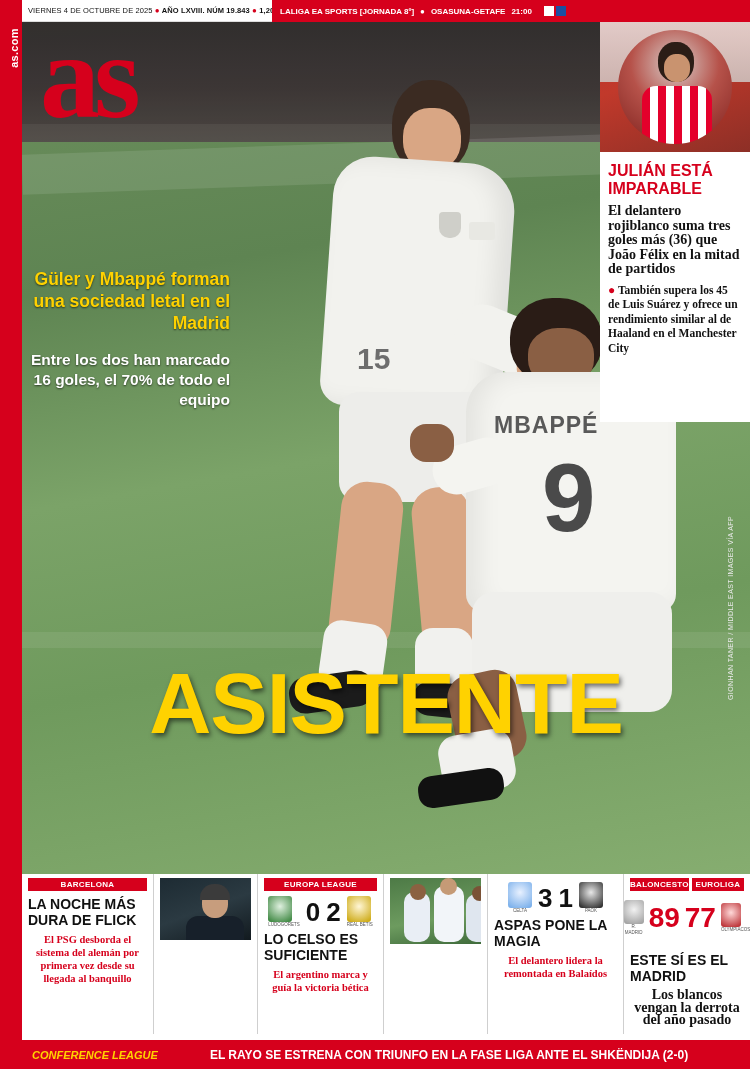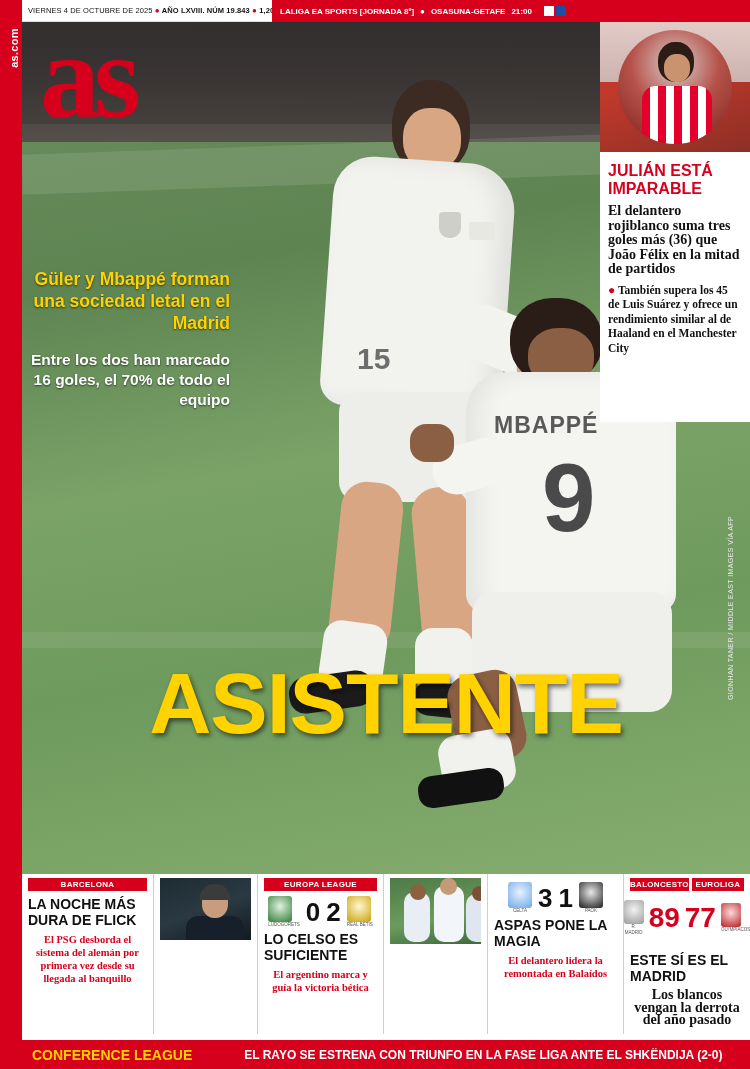--- a/index.html
+++ b/index.html
@@ -266,21 +266,21 @@
   .bk-badge { width: 20px; height: 24px; background: radial-gradient(circle at 50% 40%,#f2f2f2,#9a9a9a); border-radius:3px; }
   .bk-badge.red { background: radial-gradient(circle at 50% 40%,#ffd9d9,#b41f24); }
   .bk-num { font-size: 28px; font-weight: bold; color: #d6001c; line-height: 28px; }
 
   
   .footbar {
     position: absolute; left: 22px; top: 1040px; width: 728px; height: 29px;
     background: #d6001c; color: #fff; display: flex; align-items: center;
     gap: 8px; padding-left: 10px;
   }
-  .fb-kicker { font-size: 14px; font-weight: bold; color: #ffd200; }
+  .fb-kicker { font-size: 11px; font-weight: bold; color: #ffd200; font-style: italic; }
   .fb-text { font-size: 12px; font-weight: bold; padding-left: 44px; }
 </style>
 </head>
 <body>
 
 <div class="page">
 
   <div class="spine">
     <div class="spine-text">as.com</div>
   </div>

